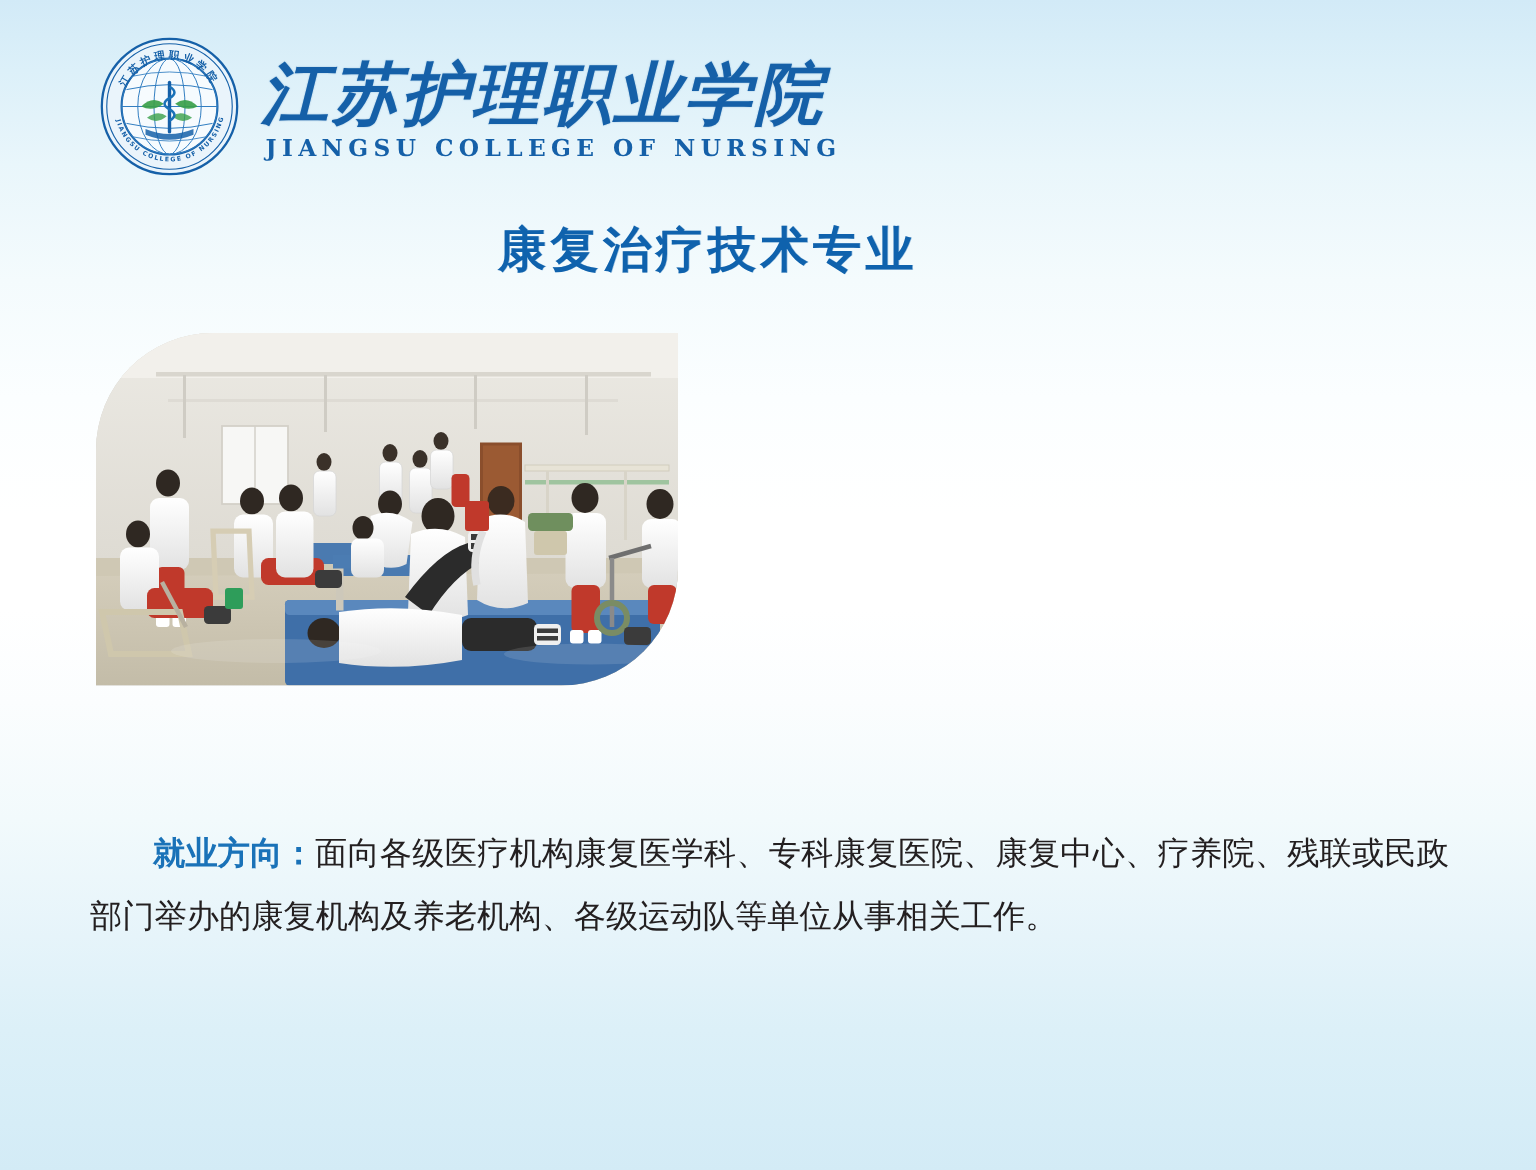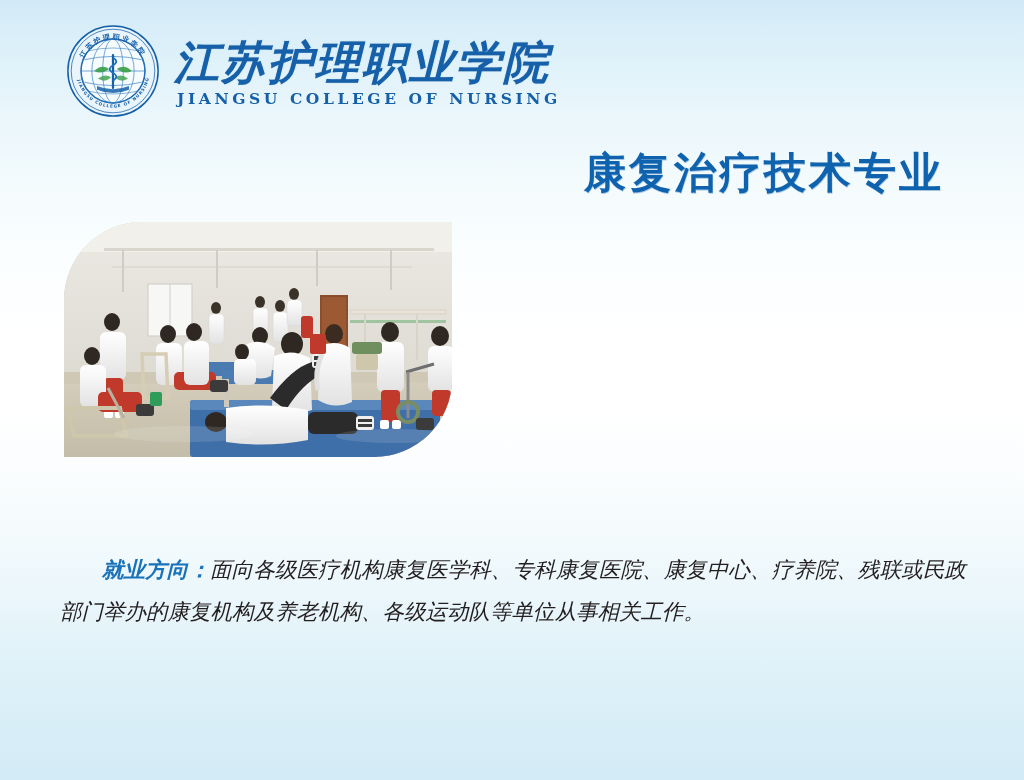--- a/index.html
+++ b/index.html
@@ -82,23 +82,23 @@
     margin-left: 3px;
     white-space: nowrap;
   }
 
   
   #title {
     position: absolute;
     left: 0;
     top: 145px;
     width: 944px;
-    text-align: right;
+    text-align: center;
     font-family: "DejaVu Sans", "Liberation Sans", sans-serif;
-    font-size: 42px;
+    font-size: 32px;
     font-weight: bold;
     color: #0f62ad;
     letter-spacing: 3px;
     text-shadow: 0.5px 0.5px 0 rgba(15,98,173,0.35);
   }
 
   
   #photo {
     position: absolute;
     left: 64px;
@@ -142,21 +142,20 @@
     left: 60px;
     top: 549px;
     width: 906px;
     font-family: "DejaVu Sans", "Liberation Sans", sans-serif;
     font-size: 21.5px;
     line-height: 41.5px;
     color: #231f20;
     text-align: justify;
     text-justify: inter-character;
     text-indent: 42px;
-    font-style: italic;
   }
 </style>
 </head>
 <body>
 
 <div id="page">
 
   <div id="header">
 
     <div class="emblem">

